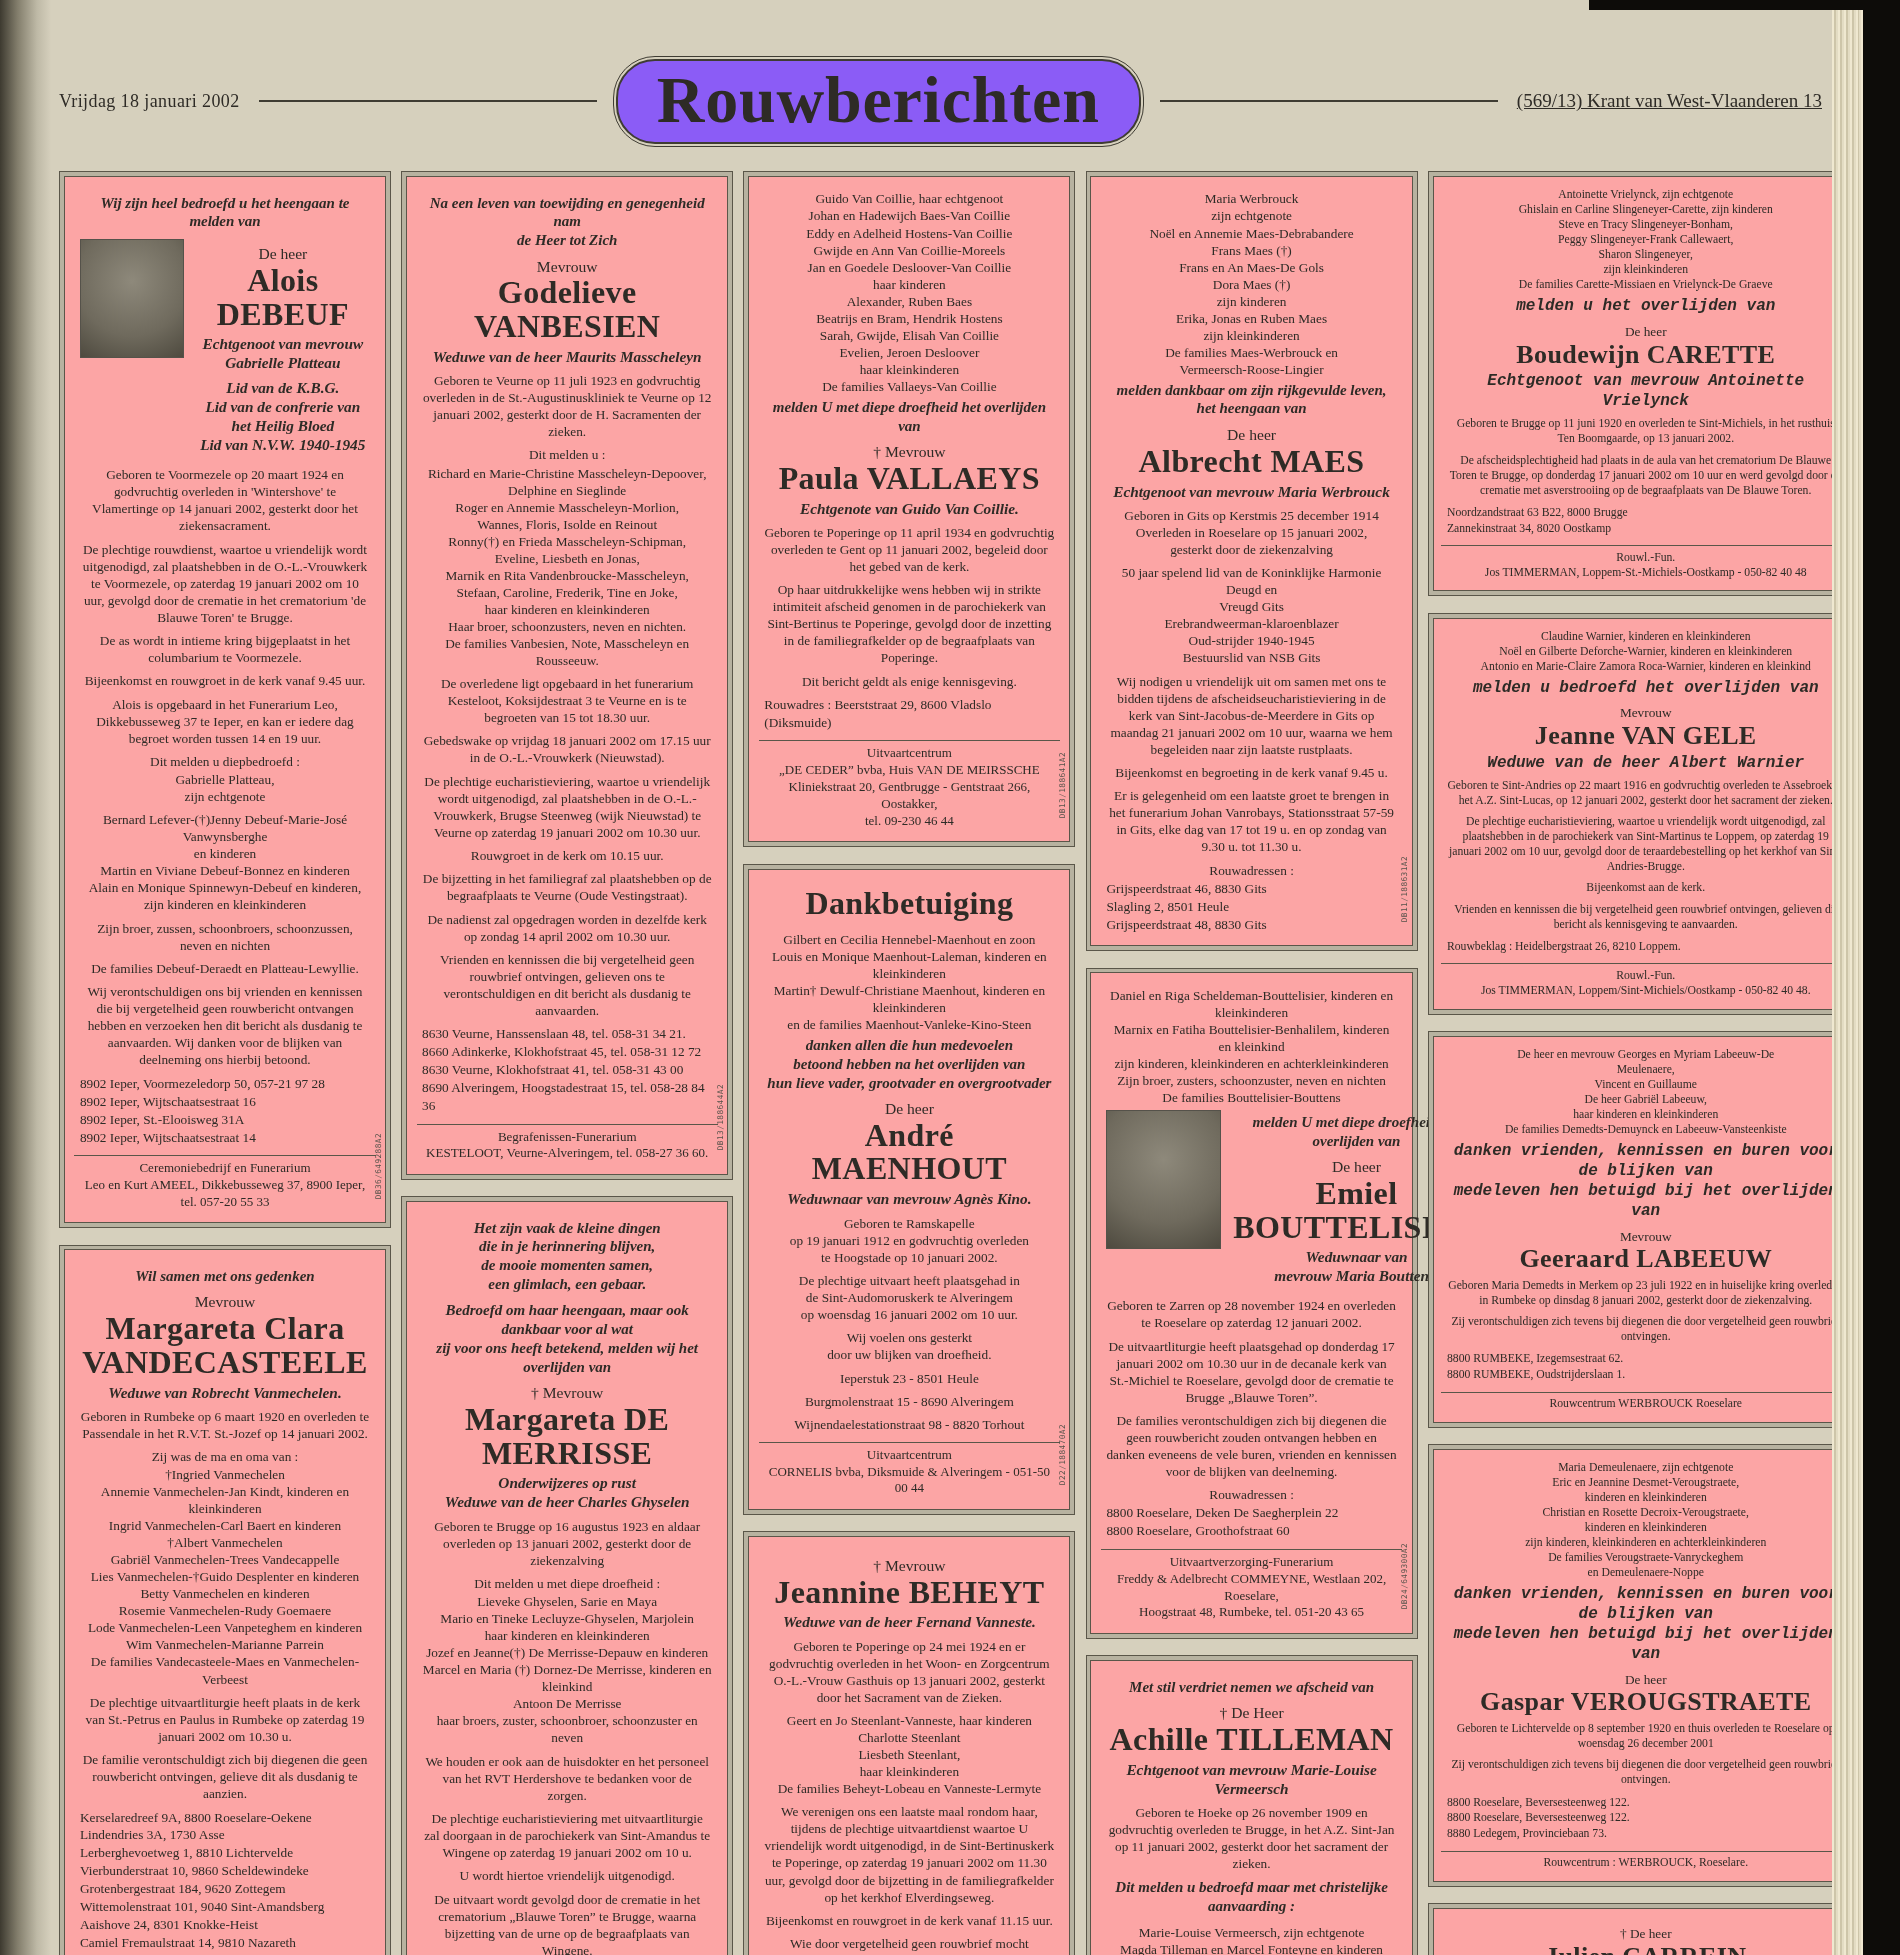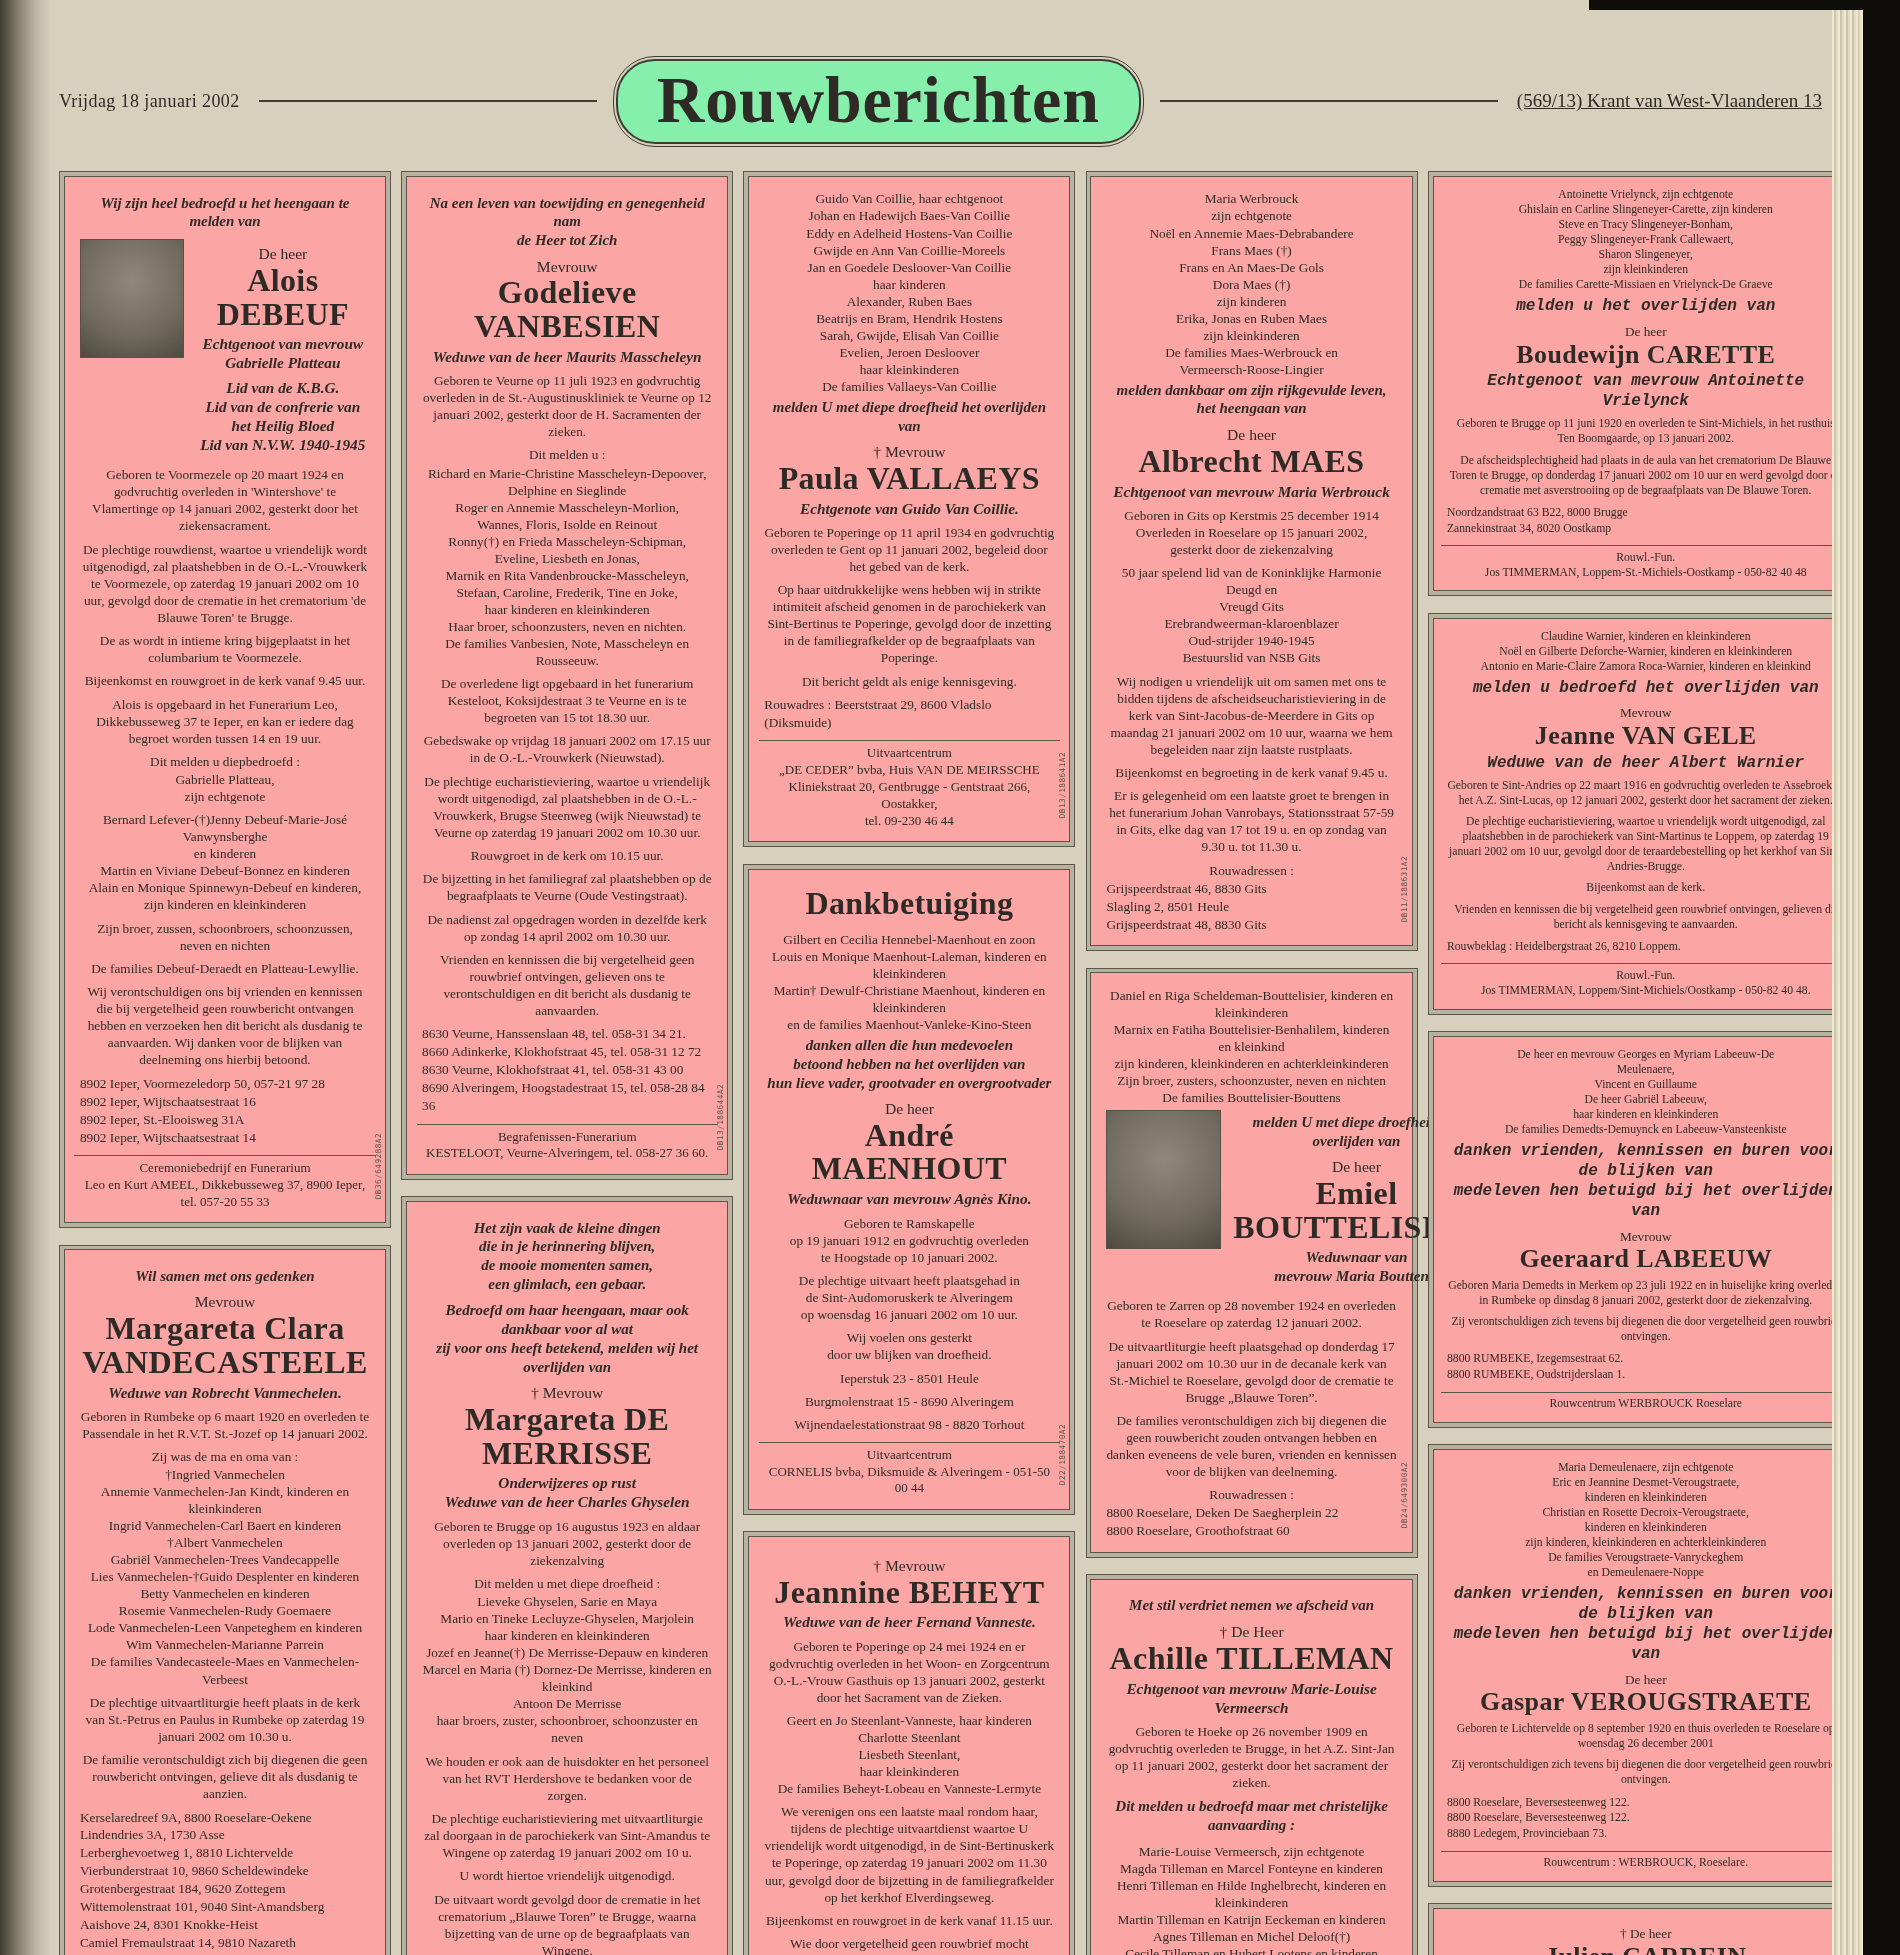--- a/index.html
+++ b/index.html
@@ -16,21 +16,21 @@
     background:repeating-linear-gradient(90deg,#efe8d0 0 2.3px,#cdc5a9 2.3px 3.9px,#e3dcc3 3.9px 5.9px);}
   .edge-right{position:absolute;right:0;top:0;width:37px;height:100%;background:#0d0c09;z-index:6;}
   .edge-top-r{position:absolute;top:0;right:37px;width:274px;height:10.2px;background:#0d0c09;z-index:7;}
 
   
   .header{display:flex;align-items:center;padding:59px 78px 23.5px 59px;gap:19px;position:relative;z-index:2;}
   .h-date{font-size:18px;white-space:nowrap;letter-spacing:0.4px;}
   .h-rule{flex:1;border-top:2px solid #3f3c33;height:0;}
   .h-titlebox{
     border:2.7px solid #3f3c33;border-radius:39px;padding:5.5px 39px 9.4px;
-    outline:1.2px solid #3f3c33;outline-offset:2.7px;background:#86efac;
+    outline:1.2px solid #3f3c33;outline-offset:2.7px;background:#8b5cf6;
   }
   .h-title{font-size:66px;font-weight:bold;letter-spacing:0.8px;line-height:1;}
   .h-edition{font-size:19px;white-space:nowrap;text-decoration:underline;}
 
   
   #cols{display:flex;align-items:flex-start;gap:10.2px;padding:3.9px 70px 23.5px 59px;position:relative;z-index:2;}
   .col{display:flex;flex-direction:column;flex:0 0 332px;width:332px;}
   .col-wide{flex:0 0 436px;width:436px;}
 
   
@@ -366,20 +366,25 @@
 mevrouw Maria Bouttens.</div>
             </div>
           </div>
           <div class="b-p">Geboren te Zarren op 28 november 1924 en overleden
 te Roeselare op zaterdag 12 januari 2002.</div>
           <div class="b-p">De uitvaartliturgie heeft plaatsgehad op donderdag 17 januari 2002 om 10.30 uur in de decanale kerk van St.-Michiel te Roeselare, gevolgd door de crematie te Brugge „Blauwe Toren”.</div>
           <div class="b-p">De families verontschuldigen zich bij diegenen die geen rouwbericht zouden ontvangen hebben en danken eveneens de vele buren, vrienden en kennissen voor de blijken van deelneming.</div>
           <div class="b-lbl">Rouwadressen :</div>
           <div class="b-addr">8800 Roeselare, Deken De Saegherplein 22</div>
           <div class="b-addr">8800 Roeselare, Groothofstraat 60</div>
+          <div class="b-funeral">
+            <div class="b-fun-line">Uitvaartverzorging-Funerarium</div>
+            <div class="b-fun-line">Freddy &amp; Adelbrecht COMMEYNE, Westlaan 202, Roeselare,</div>
+            <div class="b-fun-line">Hoogstraat 48, Rumbeke, tel. 051-20 43 65</div>
+          </div>
           <div class="card-code">DB24/649300A2</div>
         </div>
       </div>
       <div class="card">
         <div class="card-inner">
           <div class="b-op">Met stil verdriet nemen we afscheid van</div>
           <div class="b-pre">† De Heer</div>
           <div class="b-name">Achille TILLEMAN</div>
           <div class="b-sub">Echtgenoot van mevrouw Marie-Louise Vermeersch</div>
           <div class="b-p">Geboren te Hoeke op 26 november 1909 en godvruchtig overleden te Brugge, in het A.Z. Sint-Jan op 11 januari 2002, gesterkt door het sacrament der zieken.</div>

